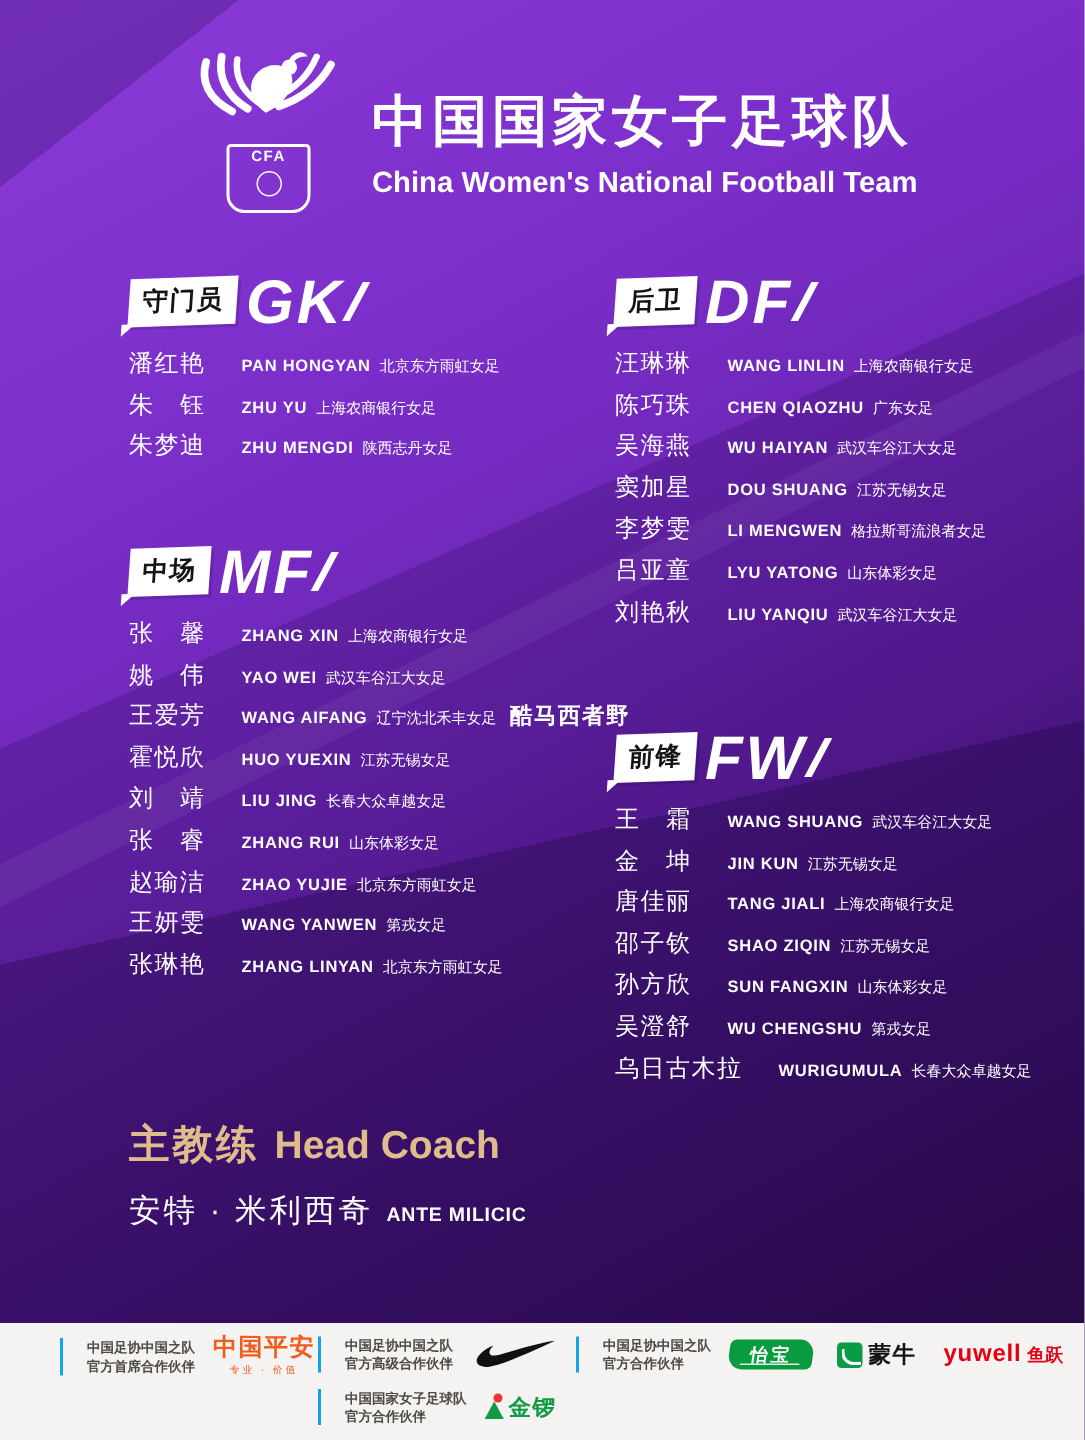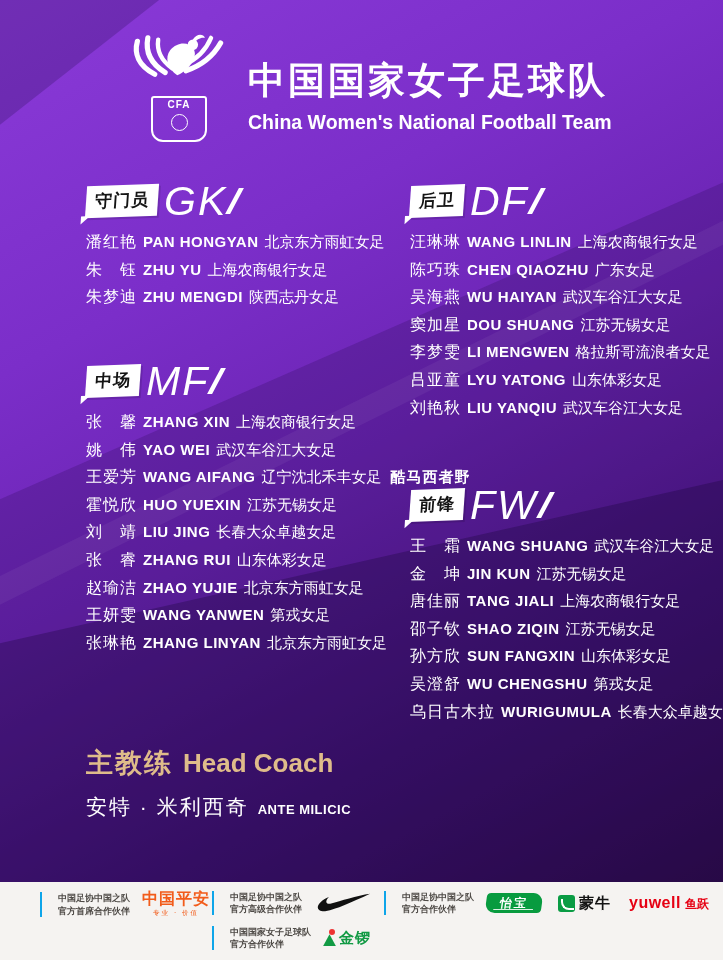--- a/index.html
+++ b/index.html
@@ -31,29 +31,29 @@
   #sec-gk { left:86px; top:180px; }
   #sec-mf { left:86px; top:360px; }
   #sec-df { left:410px; top:180px; }
   #sec-fw { left:410px; top:484px; }
   .sec-head { display:flex; align-items:center; height:42px; }
   .sec-box { background:#fff; color:#141414; font-size:17px; font-weight:800; letter-spacing:1px;
              padding:4px 9px 5px; transform:rotate(-2deg) skewX(-6deg); position:relative; z-index:2;
              box-shadow:2px 2px 0 rgba(0,0,0,.12); }
   .sec-box::after { content:""; position:absolute; left:-4px; bottom:-6px; border-style:solid;
                     border-width:8px 9px 0 0; border-color:#fff transparent transparent transparent; }
-  .sec-letters { color:#fff; font-size:41px; font-weight:400; font-style:italic; letter-spacing:2px;
+  .sec-letters { color:#fff; font-size:41px; font-weight:700; font-style:italic; letter-spacing:2px;
                  margin-left:6px; line-height:1; }
   .slash-mark { display:inline-block; width:5px; height:26px; background:#fff;
                 transform:skewX(-28deg); margin-left:5px; }
   .rows { margin-top:10px; }
   .player-row { display:flex; align-items:baseline; height:27.6px; white-space:nowrap; }
   .p-name { color:#fff; font-size:16px; letter-spacing:1px; }
-  .p-pinyin { color:#fff; font-size:15px; font-weight:700; letter-spacing:.5px; margin-left:6px; }
-  .p-club { color:#fff; font-size:15px; margin-left:6px; }
+  .p-pinyin { color:#fff; font-size:11px; font-weight:700; letter-spacing:.5px; margin-left:24px; }
+  .p-club { color:#fff; font-size:10px; margin-left:6px; }
   .p-note { color:#fff; font-size:15px; font-weight:700; margin-left:9px; letter-spacing:1px; }
 
   
   .coach { position:absolute; left:86px; top:745px; }
   .coach-title { display:flex; align-items:baseline; }
   .coach-title-cn { color:#dfbc8a; font-size:27px; font-weight:800; letter-spacing:2px; }
   .coach-title-en { color:#dfbc8a; font-size:26px; font-weight:800; margin-left:10px; }
   .coach-name { margin-top:12px; display:flex; align-items:baseline; }
   .coach-name-cn { color:#fff; font-size:21px; letter-spacing:2px; }
   .coach-name-en { color:#fff; font-size:13px; font-weight:700; margin-left:9px; letter-spacing:.5px; }

